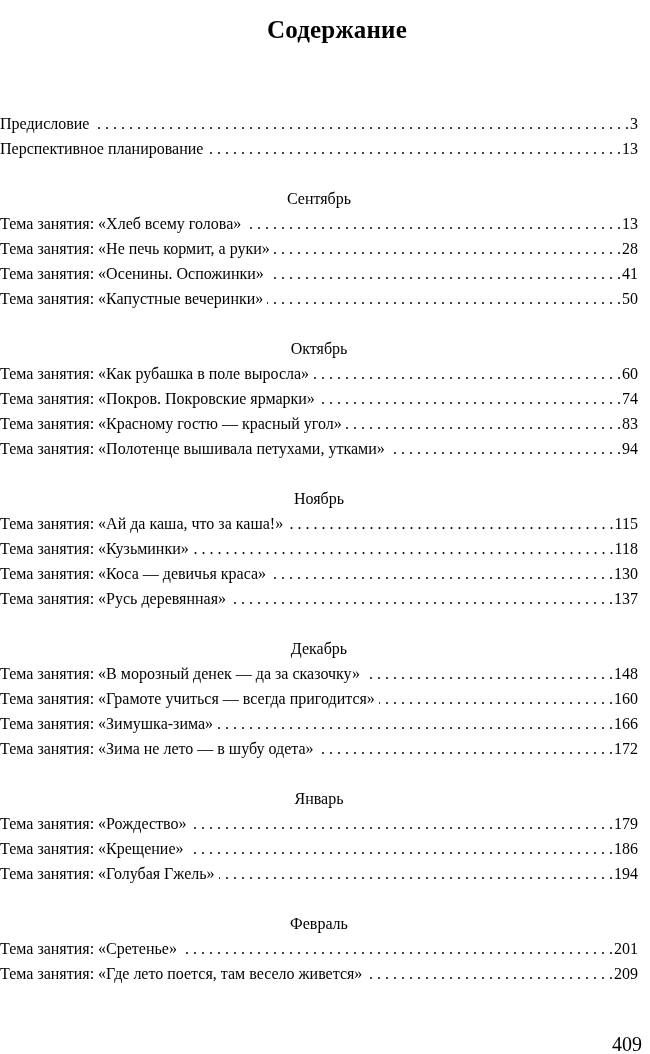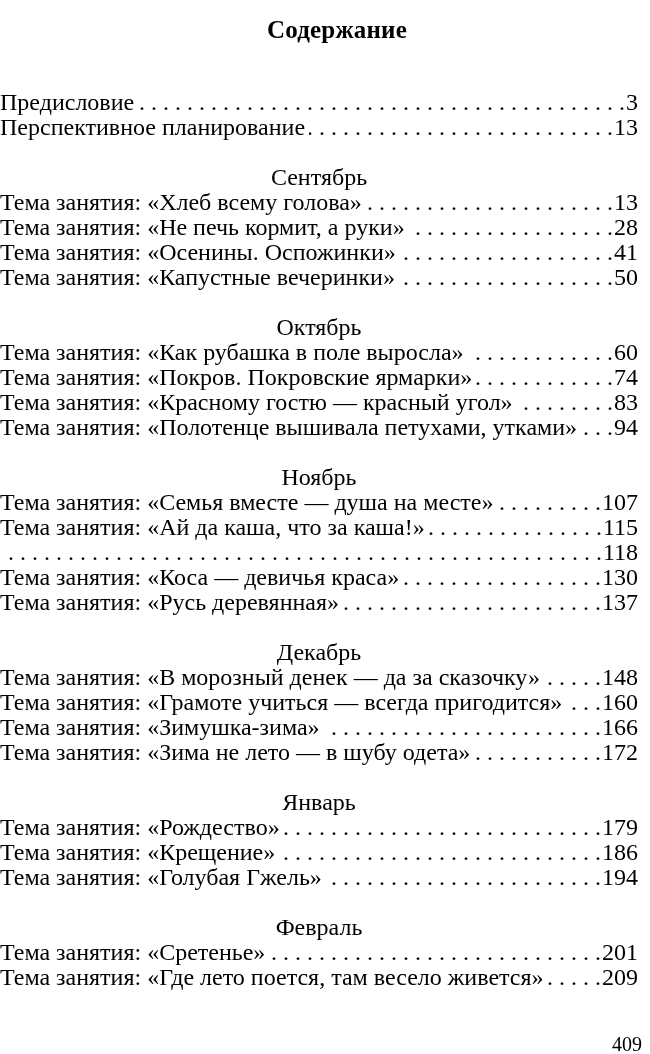--- a/index.html
+++ b/index.html
@@ -21,24 +21,24 @@
     left: 12px;
     width: 650px;
     text-align: center;
     font-weight: bold;
     font-size: 25px;
     line-height: 30px;
     letter-spacing: 0.2px;
   }
   .toc {
     position: absolute;
-    top: 90px;
+    top: 111px;
     left: 0;
     width: 638px;
-    font-size: 24px;
+    font-size: 16px;
     line-height: 25px;
   }
   .entry {
     display: flex;
     align-items: baseline;
     height: 25px;
     white-space: nowrap;
     overflow: hidden;
   }
   .entry .label { flex: 0 0 auto; }
@@ -131,30 +131,26 @@
   </div>
   <div class="entry">
     <span class="label">Тема занятия: «Полотенце вышивала петухами, утками»</span>
     <span class="leader"></span>
     <span class="page">94</span>
   </div>
 
   <div class="section-gap"></div>
   <div class="month">Ноябрь</div>
   <div class="entry">
-    <span class="label">Тема занятия: «Семья вместе — душа на месте»</span>
-    <span class="leader"></span>
-    <span class="page">107</span>
-  </div>
-  <div class="entry">
     <span class="label">Тема занятия: «Ай да каша, что за каша!»</span>
     <span class="leader"></span>
     <span class="page">115</span>
   </div>
   <div class="entry">
+    <span class="label">Тема занятия: «Кузьминки»</span>
     <span class="leader"></span>
     <span class="page">118</span>
   </div>
   <div class="entry">
     <span class="label">Тема занятия: «Коса — девичья краса»</span>
     <span class="leader"></span>
     <span class="page">130</span>
   </div>
   <div class="entry">
     <span class="label">Тема занятия: «Русь деревянная»</span>

